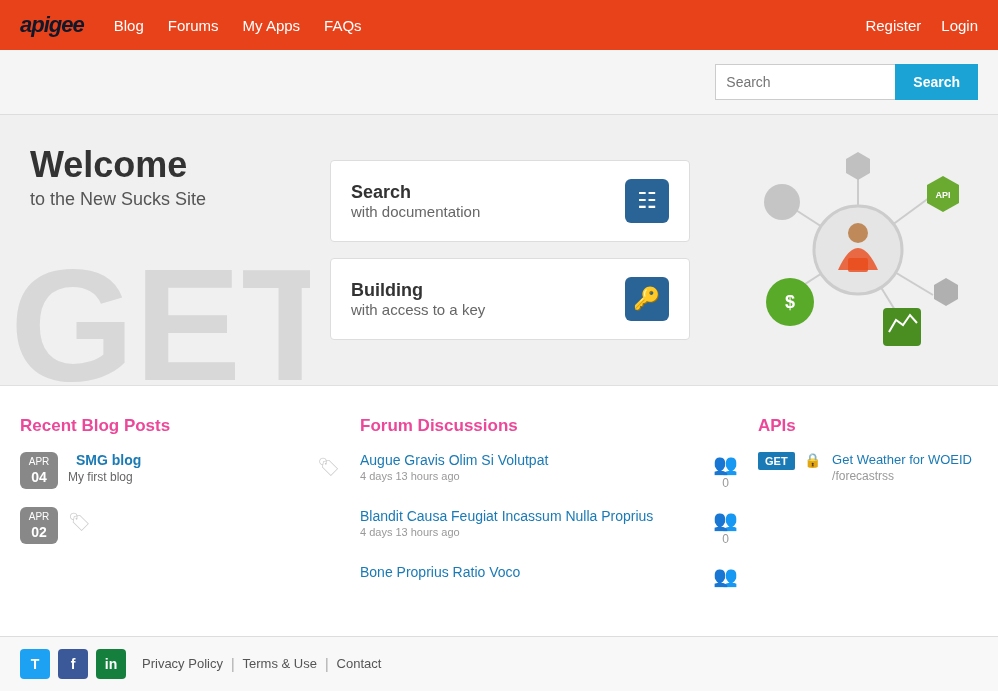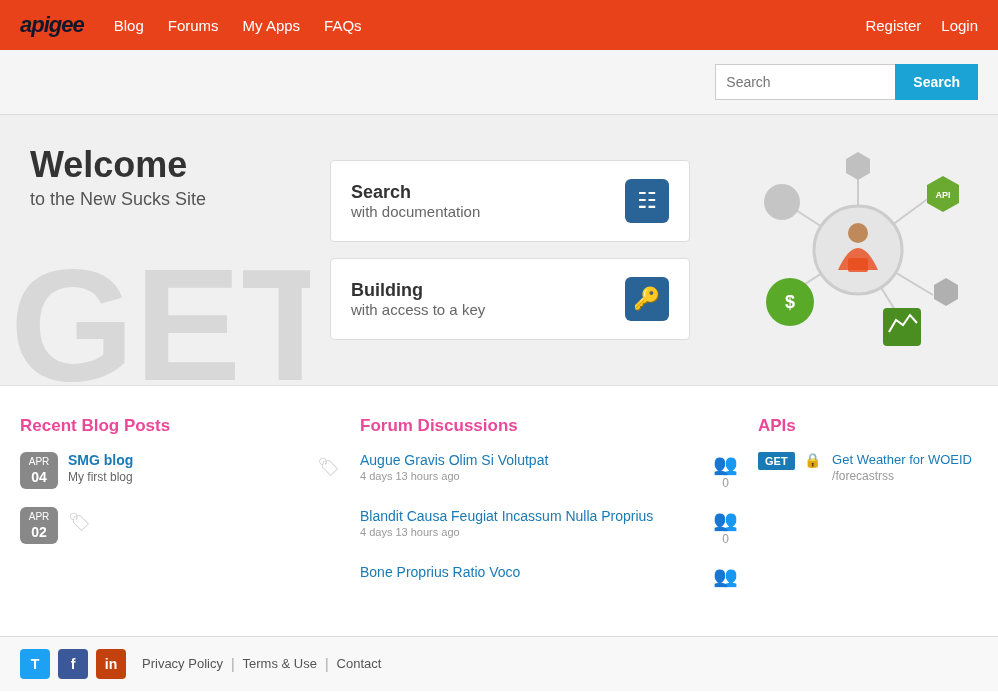--- a/index.html
+++ b/index.html
@@ -190,20 +190,21 @@
       line-height: 1.3;
     }
     .date-badge .month { font-size: 10px; text-transform: uppercase; }
     .date-badge .day { font-size: 14px; font-weight: bold; }
     .blog-content { flex: 1; }
     .blog-content a {
       color: #1a7ab5;
       text-decoration: none;
       font-size: 14px;
       font-weight: bold;
+      margin-left: 8px;
     }
     .blog-content p { font-size: 12px; color: #666; margin-top: 2px; }
     .tag-icon { color: #ccc; font-size: 18px; margin-top: 4px; }
 
     .forum-item {
       display: flex;
       margin-bottom: 18px;
       align-items: flex-start;
       gap: 10px;
     }
@@ -256,21 +257,21 @@
       border-radius: 4px;
       display: flex;
       align-items: center;
       justify-content: center;
       font-weight: bold;
       font-size: 14px;
       color: #fff;
     }
     .social-twitter { background: #1da1f2; }
     .social-facebook { background: #3b5998; }
-    .social-linkedin { background: #c2410c; }
+    .social-linkedin { background: #15803d; }
     .footer-links { display: flex; gap: 0; }
     .footer-links a { color: #555; text-decoration: none; font-size: 13px; }
     .footer-links span { color: #aaa; margin: 0 8px; }
   </style>
 </head>
 <body>
 
 <div id="header">
   <div id="logo">apigee</div>
   <nav class="nav-links">

